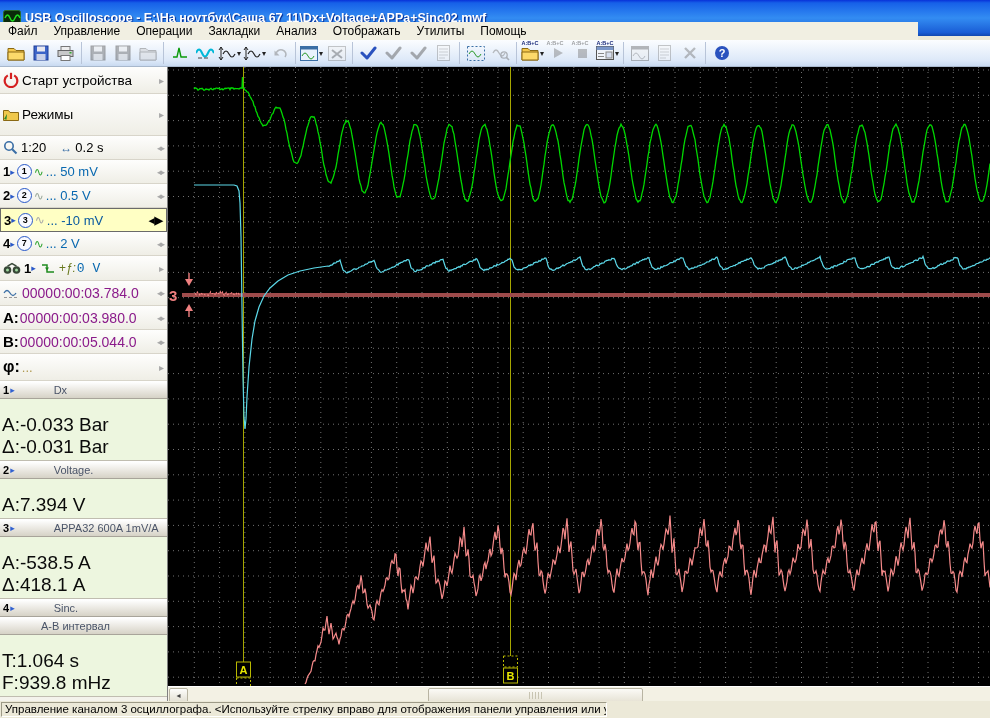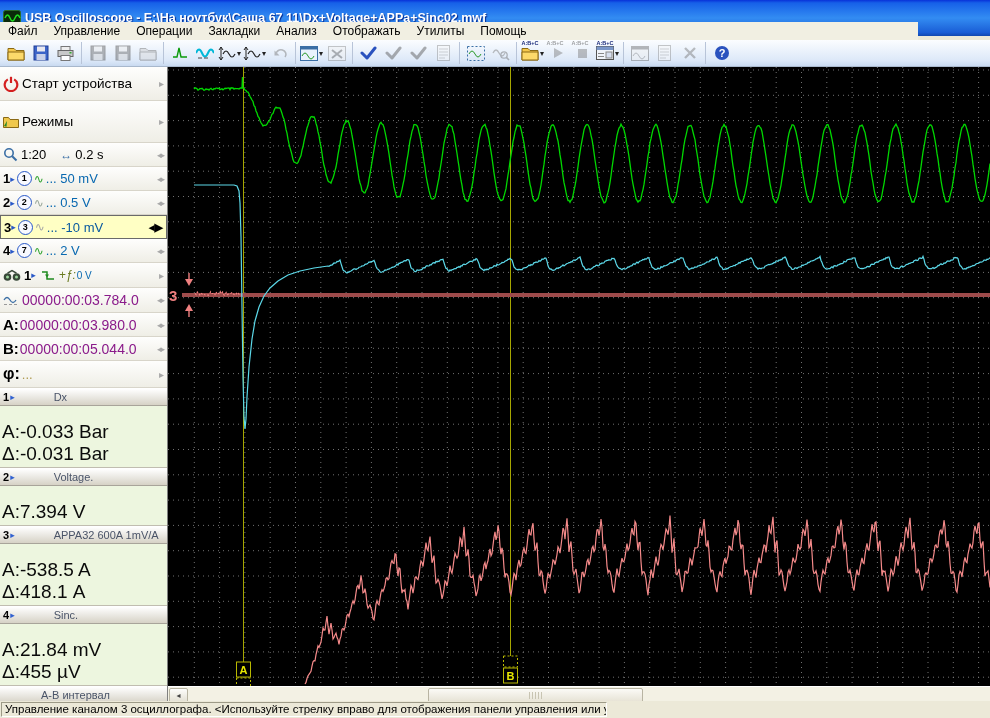--- a/index.html
+++ b/index.html
@@ -35,21 +35,21 @@
   .pval{color:#8A1A8A;font-size:14px;white-space:nowrap;}
   .blab{font-size:15px;font-weight:bold;margin-right:1px;}
   .philab{font-size:16px;font-weight:bold;}
   .phidots{color:#B09A50;margin-left:2px;}
   .hdr{height:18px;display:flex;align-items:center;padding:0 3px;background:linear-gradient(#FFFFFF,#D6D2C6);border-top:1px solid #fff;border-bottom:1px solid #A8A49A;font-size:11px;box-sizing:border-box;}
   .hdr .n{font-weight:bold;color:#000;}
   .hdr .a{color:#3060D0;font-size:9px;margin:0 1px;}
   .hdr .nm{color:#4A5468;padding-left:38px;}
   .vals{background:#EDF6DF;border-bottom:1px solid #C0BDB0;padding:15px 2px 2px 2px;box-sizing:border-box;}
   .vline{font-size:19px;line-height:22px;color:#0A0A0A;white-space:nowrap;}
-  .trglev{color:#0868B0;font-size:10px;}
+  .trglev{color:#0868B0;font-size:13px;font-family:Liberation Mono, monospace;}
   .trgf{color:#6A7A20;font-size:12px;font-style:italic;margin:0 1px;}
   .sic{display:inline-flex;margin-right:3px;}
   .startlbl,.modeslbl{font-size:13.5px;}
   
   .plot{position:absolute;left:168px;top:67px;width:822px;height:619px;background:#000;}
   
   .hscroll{position:absolute;left:168px;top:686px;width:822px;height:15px;background:#F3F1E4;border-top:1px solid #fff;box-sizing:border-box;}
   .harrow{position:absolute;left:1px;top:1px;width:17px;height:13px;background:linear-gradient(#FDFDFB,#E2DFD2);border:1px solid #B8B4A2;border-radius:2px;font-size:8px;color:#444;display:flex;align-items:center;justify-content:center;}
   .hthumb{position:absolute;top:1px;height:13px;background:linear-gradient(#FBFAF6,#E6E2D4);border:1px solid #B8B4A2;border-radius:2px;}
   .hthumb::after{content:"";position:absolute;left:50%;top:3px;width:14px;height:7px;margin-left:-7px;
@@ -265,21 +265,21 @@
       <span class="tb">
         <svg width="16" height="16" viewBox="0 0 16 16">
           <circle cx="8" cy="8" r="7" fill="#2A52BE"></circle>
           <text x="8" y="12" text-anchor="middle" font-size="11" font-weight="bold" fill="#FFF" font-family="Liberation Sans,sans-serif">?</text>
         </svg>
       </span>
     </div>
 
   <div class="sidebar">
 
-    <div class="srow" style="height:34px">
+    <div class="srow" style="height:27px">
       <span class="sic">
         <svg width="16" height="16" viewBox="0 0 16 16">
             <path d="M4.8 3.4 A6.3 6.3 0 1 0 11.2 3.4" fill="none" stroke="#D42020" stroke-width="2.2"></path>
             <line x1="8" y1="0.8" x2="8" y2="7" stroke="#D42020" stroke-width="2.2"></line>
           </svg>
       </span>
       <span class="startlbl">Старт устройства</span>
       <span class="arr-r">▸</span>
     </div>
 
@@ -418,24 +418,20 @@
     </div>
     <div class="vals">
       <div class="vline">A:-538.5 A</div>
       <div class="vline">Δ:418.1 A</div>
     </div>
 
     <div class="hdr">
       <span class="n">4</span>
         <span class="a">▸</span>
         <span class="nm">Sinc.</span>
-    </div>
-    <div class="vals">
-      <div class="vline">A:21.84 mV</div>
-      <div class="vline">Δ:455 µV</div>
     </div>
 
     <div class="hdr">
       <span class="nm">A-B интервал</span>
     </div>
     <div class="vals">
       <div class="vline">T:1.064 s</div>
       <div class="vline">F:939.8 mHz</div>
     </div>
 

